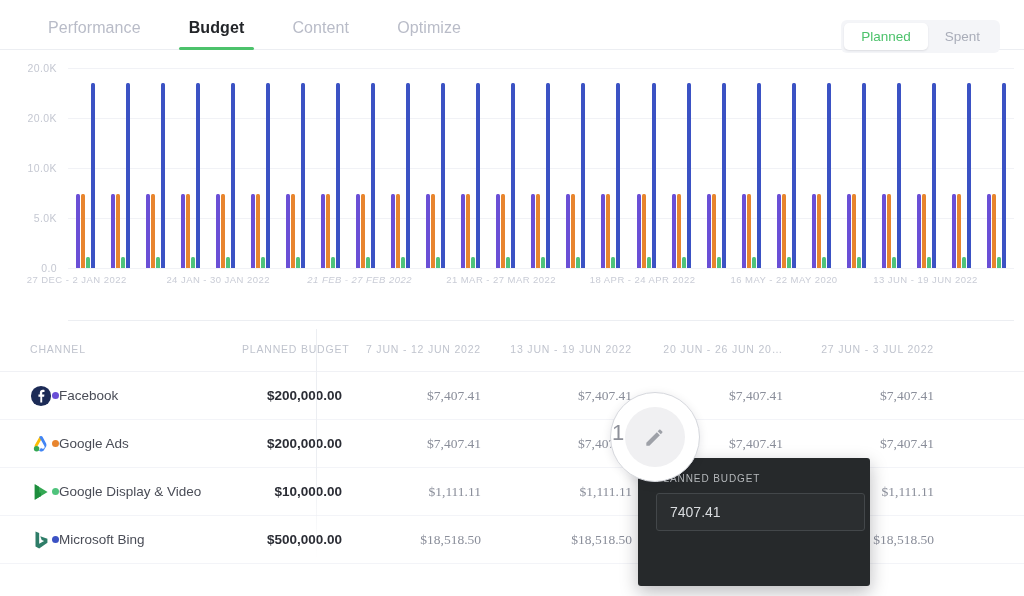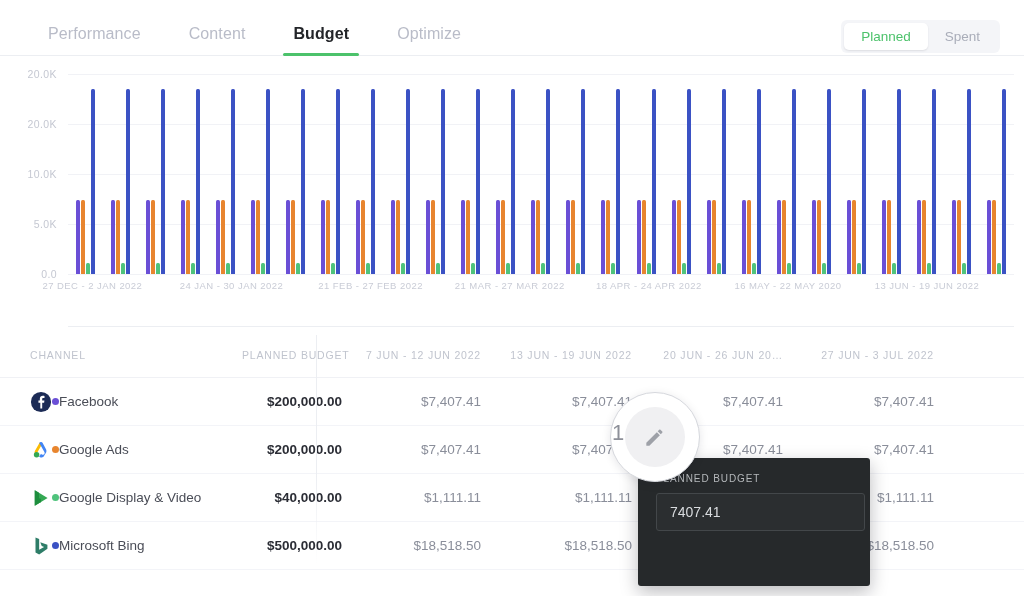--- a/index.html
+++ b/index.html
@@ -7,21 +7,21 @@
     width: 1024px; height: 596px;
     background: #ffffff;
     font-family: "Liberation Sans", sans-serif;
     overflow: hidden;
   }
   #app { position: relative; width: 1024px; height: 596px; background:#fff; }
 
   
   .tabbar {
     position: relative;
-    height: 56px;
+    height: 50px;
     display: flex;
     align-items: flex-end;
     padding: 0 24px;
     border-bottom: 1px solid #eceef2;
   }
   .tabs { display: flex; align-items: flex-end; gap: 0; }
   .tab {
     position: relative;
     font-size: 16px;
     color: #b9bcc8;
@@ -90,21 +90,21 @@
     flex: 1 1 0;
     height: 100%;
     display: flex;
     align-items: flex-end;
     justify-content: center;
     gap: 1px;
   }
   .bar { width: 4px; border-radius: 1.5px 1.5px 0 0; }
   .xaxis {
     position: absolute;
-    left: 75px; right: 10px; bottom: 14px;
+    left: 59px; right: 10px; bottom: 14px;
     height: 14px;
   }
   .xtick {
     position: absolute;
     transform: translateX(-50%);
     font-size: 9.5px;
     color: #c9ccd6;
     letter-spacing: .45px;
     white-space: nowrap;
   }
@@ -166,20 +166,21 @@
     color: #2b2d35;
     white-space: nowrap;
   }
   .cell-week {
     width: 151px;
     text-align: right;
     padding-right: 12px;
     font-size: 13.5px;
     color: #8a8e9a;
     white-space: nowrap;
+    font-family: Liberation Serif, serif;
   }
   .ic { width: 22px; height: 22px; flex: 0 0 auto; display:block; }
 
   
   .ring {
     position: absolute;
     left: 610px; top: 392px;
     width: 90px; height: 90px;
     border-radius: 50%;
     background: #ffffff;
@@ -260,22 +261,22 @@
   }
 </style>
 </head>
 <body>
 
 <div id="app">
 
   <div class="tabbar">
     <div class="tabs" id="tab-list">
         <div class="tab">Performance</div>
+        <div class="tab active">Budget</div>
         <div class="tab">Content</div>
-        <div class="tab active">Budget</div>
         <div class="tab">Optimize</div>
       </div>
     <div class="seg" id="seg-toggle">
         <div class="seg-btn active">Planned</div>
         <div class="seg-btn">Spent</div>
       </div>
   </div>
 
   <div class="chart-wrap">
     <div class="plot">
@@ -458,21 +459,21 @@
             <div class="bar" style="height: 37.0371%; background: rgb(232, 133, 46);"></div>
             <div class="bar" style="height: 5.55555%; background: rgb(79, 195, 124);"></div>
             <div class="bar" style="height: 92.5925%; background: rgb(59, 82, 196);"></div>
           </div>
         </div>
     </div>
     <div class="axisline"></div>
     <div class="xaxis" id="xaxis">
         <div class="xtick" style="left: 1.85185%;">27 DEC - 2 JAN 2022</div>
         <div class="xtick" style="left: 16.6667%;">24 JAN - 30 JAN 2022</div>
-        <div class="xtick" style="left: 31.4815%;">21 FEB - 27 FEB 2022</div>
+        <div class="xtick" style="left: 31.4815%; font-style: italic;">21 FEB - 27 FEB 2022</div>
         <div class="xtick" style="left: 46.2963%;">21 MAR - 27 MAR 2022</div>
         <div class="xtick" style="left: 61.1111%;">18 APR - 24 APR 2022</div>
         <div class="xtick" style="left: 75.9259%;">16 MAY - 22 MAY 2020</div>
         <div class="xtick" style="left: 90.7407%;">13 JUN - 19 JUN 2022</div>
       </div>
   </div>
 
   <div class="table">
     <div class="thead">
       <div class="th c-channel">CHANNEL</div>
@@ -523,21 +524,21 @@
             <span>
               <svg class="ic" viewBox="0 0 24 24">
                 <path d="M5.2 3.6v16.8l14-8.4-14-8.4z" fill="#34A853"></path>
                 <path d="M5.2 3.6v16.8l4.6-2.8V6.4L5.2 3.6z" fill="#1E8E3E"></path>
                 <circle cx="9.8" cy="14.9" r="2.5" fill="#1E8E3E"></circle>
               </svg>
             </span>
             <span class="dot" style="background: rgb(79, 195, 124);"></span>
             <span class="chan-name">Google Display &amp; Video</span>
           </div>
-          <div class="cell-budget">$40,000.00</div>
+          <div class="cell-budget">$10,000.00</div>
           <div class="cell-week c-first-week-cell">$1,111.11</div>
           <div class="cell-week">$1,111.11</div>
           <div class="cell-week">$1,111.11</div>
           <div class="cell-week">$1,111.11</div>
         </div>
         <div class="row">
           <div class="cell-channel">
             <span>
               <svg class="ic" viewBox="0 0 24 24">
                 <path d="M6 2.6 10 4.3v11.9l5.4-3.1-2.6-1.2-1.6-4 7.8 2.8v4.4L10 21.4 6 19.1V2.6z" fill="#2E7D68"></path>

